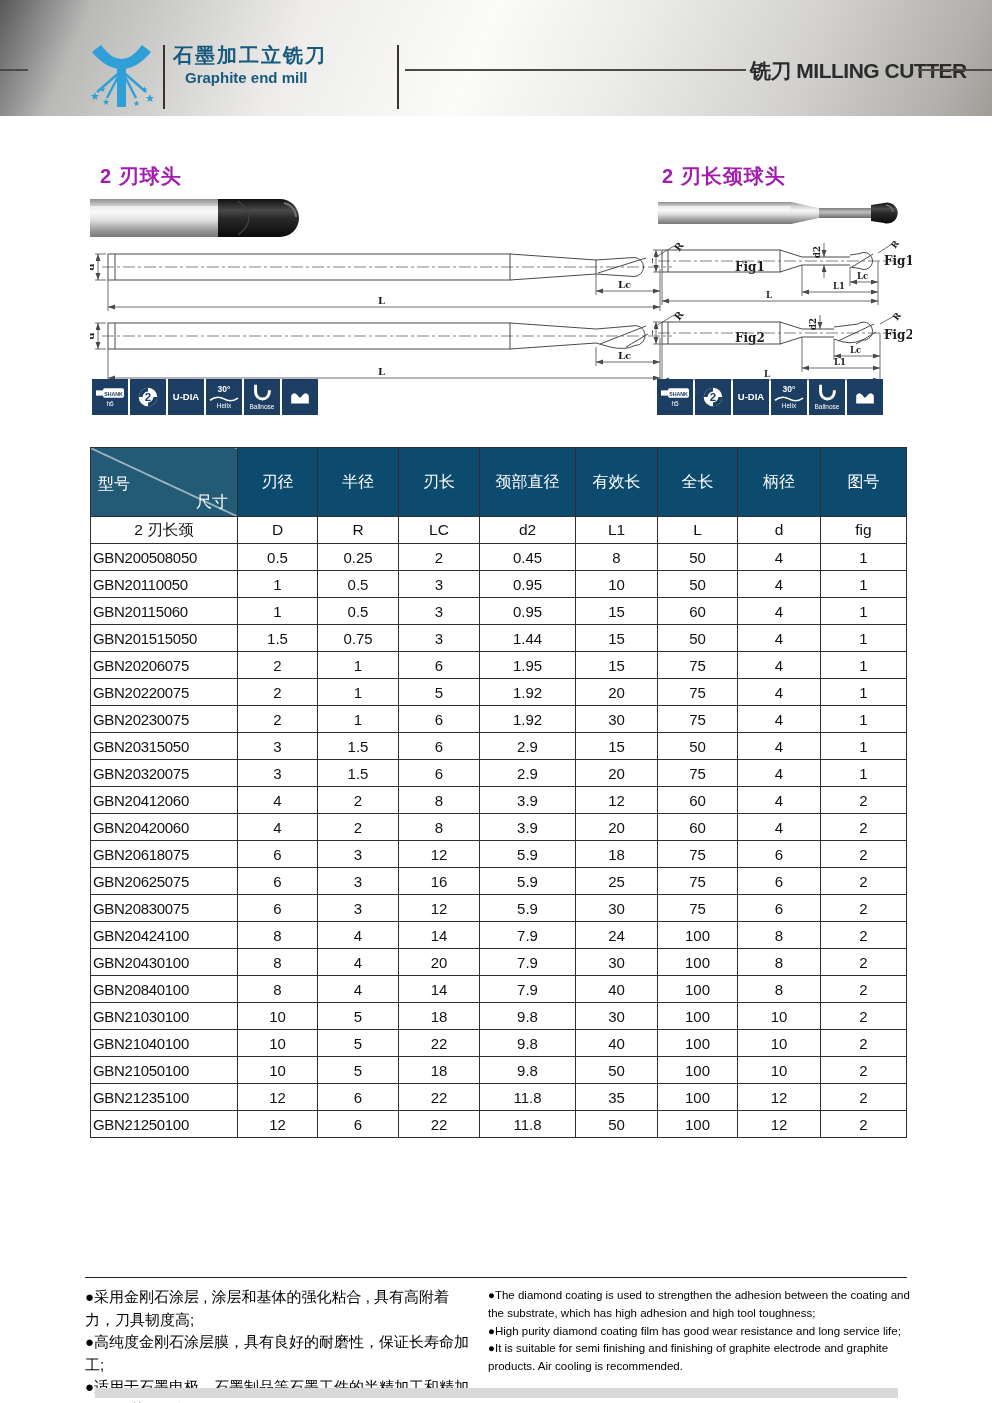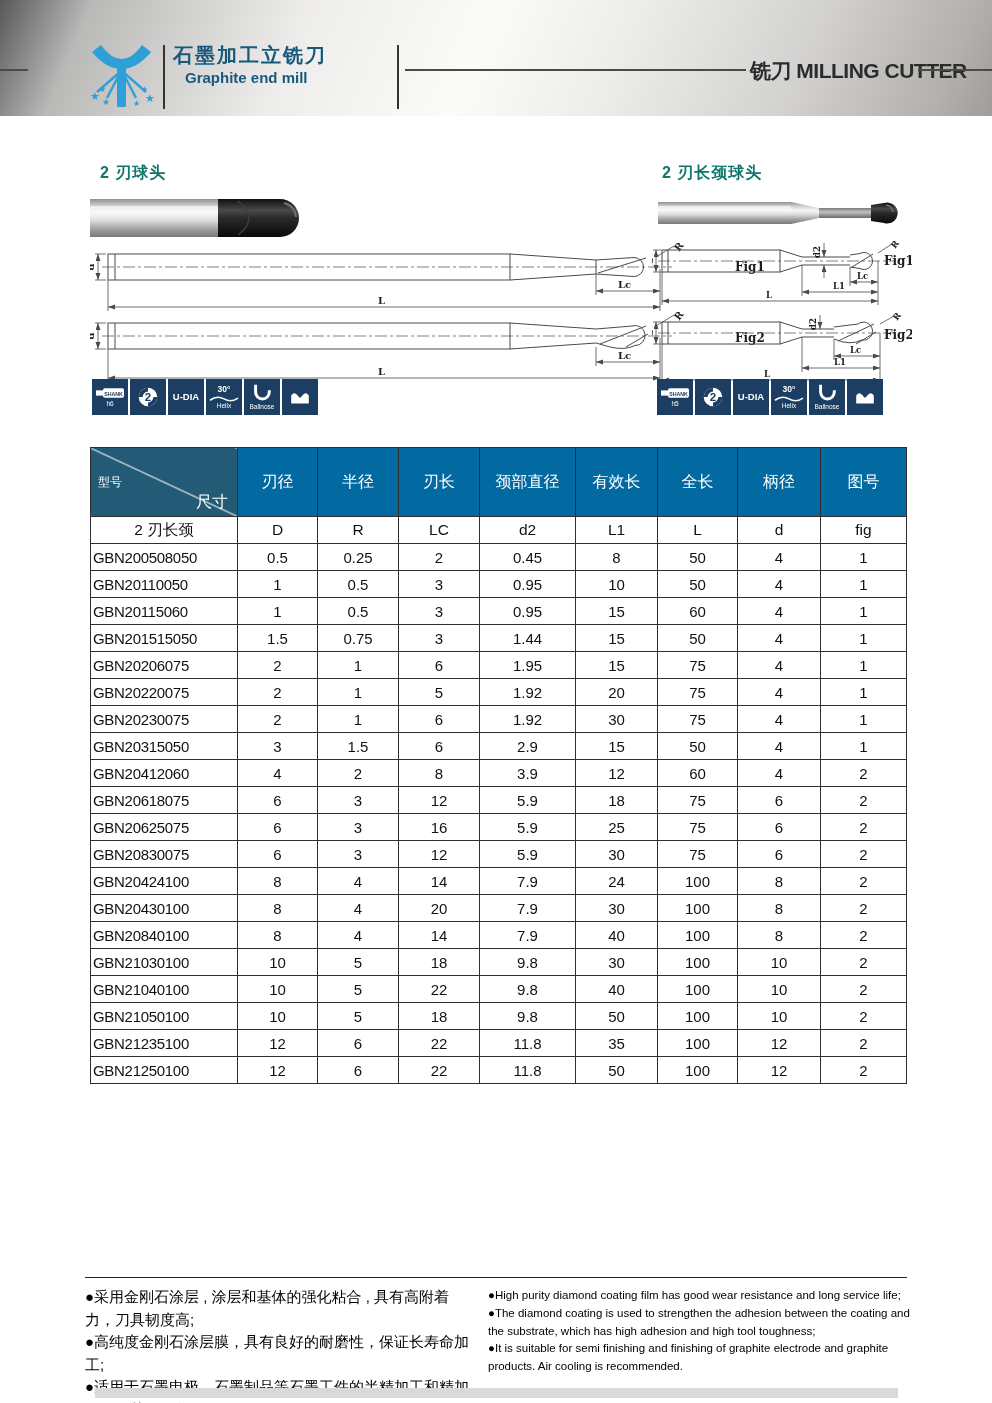--- a/index.html
+++ b/index.html
@@ -12,21 +12,21 @@
   .logo-svg{position:absolute;left:84px;top:42px;}
   .v-divider{position:absolute;width:2px;height:64px;top:45px;background:#3a3230;}
   .title-block{position:absolute;left:173px;top:44px;}
   .title-zh{font-size:20px;font-weight:bold;color:#16597c;letter-spacing:2px;line-height:1.1;}
   .title-en{font-size:15px;font-weight:bold;color:#16597c;margin-top:3px;margin-left:12px;}
   .h-line{position:absolute;top:69px;height:2px;background:#4c4947;}
   .header-right-label{position:absolute;left:750px;top:57px;font-size:21px;font-weight:bold;
     color:#2b2b2b;letter-spacing:-0.5px;white-space:nowrap;}
 
   
-  .section-title{position:absolute;font-size:16px;font-weight:bold;color:#0f766e;letter-spacing:1px;}
+  .section-title{position:absolute;font-size:20px;font-weight:bold;color:#a21caf;letter-spacing:1px;}
 
   
   .abs{position:absolute;}
   .out{stroke:#4a4a4a;fill:none;stroke-width:1;}
   .thin{stroke:#4a4a4a;stroke-width:0.8;fill:none;}
   .cl{stroke:#4a4a4a;stroke-width:0.7;stroke-dasharray:12 3 3 3;fill:none;}
   .dim{stroke:#4a4a4a;stroke-width:0.8;fill:none;}
   .dlab{font:bold 10px "DejaVu Serif",serif;fill:#1d1d1d;}
   .dlab-sm{font:bold 8.5px "DejaVu Serif",serif;fill:#1d1d1d;}
   .figlab{font:bold 12px "DejaVu Serif",serif;fill:#1d1d1d;}
@@ -40,26 +40,26 @@
   .bw{width:30px;height:7px;display:block;}
   .bsub{color:#fff;font-size:6.5px;line-height:1;}
   .bmain{color:#fff;font-size:9.5px;font-weight:bold;line-height:1;}
   .bdeg{color:#fff;font-size:8.5px;line-height:1;font-weight:bold;}
 
   
   .spec-table{position:absolute;left:90px;top:447px;width:816px;border-collapse:collapse;
               table-layout:fixed;font-size:15px;}
   .spec-table td,.spec-table th{border:1px solid #2e2e2e;text-align:center;padding:0;
               overflow:hidden;white-space:nowrap;font-weight:normal;}
-  .spec-table thead th{background:#0369a1;color:#fff;height:68px;font-size:16px;}
+  .spec-table thead th{background:#0c4a6e;color:#fff;height:68px;font-size:16px;}
   .corner-cell{position:relative;background:
       linear-gradient(to right top, rgba(0,0,0,0) calc(50% - 0.8px), #ffffff calc(50% - 0.2px),
                       #ffffff calc(50% + 0.2px), rgba(0,0,0,0) calc(50% + 0.8px)), #235a75 !important;}
   .corner-top{position:absolute;right:9px;top:24px;color:#fff;font-size:16px;margin-top:20px;}
-  .corner-bottom{position:absolute;left:7px;top:26px;color:#fff;font-size:12px;}
+  .corner-bottom{position:absolute;left:7px;top:26px;color:#fff;font-size:16px;}
   .subhead td{height:27px;font-size:15.5px;margin-left:40px;}
   .spec-table tbody td{height:26px;}
   .spec-table tbody td.model{text-align:left;padding-left:2px;letter-spacing:-0.3px;}
 
   
   .notes-divider{position:absolute;left:85px;top:1277px;width:822px;border-top:1.6px solid #222;}
   .notes-zh{position:absolute;left:85px;top:1286px;width:392px;font-size:15px;line-height:1.5;color:#000;}
   .notes-en{position:absolute;left:488px;top:1287px;width:422px;font-size:11.5px;line-height:1.55;color:#000;}
   .bottom-bar{position:absolute;left:95px;top:1388px;width:803px;height:10px;background:#d9d9d9;}
 </style>
@@ -474,26 +474,48 @@
           <td>3</td>
           <td>1.5</td>
           <td>6</td>
           <td>2.9</td>
           <td>15</td>
           <td>50</td>
           <td>4</td>
           <td>1</td>
         </tr>
         <tr>
+          <td class="model">GBN20320075</td>
+          <td>3</td>
+          <td>1.5</td>
+          <td>6</td>
+          <td>2.9</td>
+          <td>20</td>
+          <td>75</td>
+          <td>4</td>
+          <td>1</td>
+        </tr>
+        <tr>
           <td class="model">GBN20412060</td>
           <td>4</td>
           <td>2</td>
           <td>8</td>
           <td>3.9</td>
           <td>12</td>
+          <td>60</td>
+          <td>4</td>
+          <td>2</td>
+        </tr>
+        <tr>
+          <td class="model">GBN20420060</td>
+          <td>4</td>
+          <td>2</td>
+          <td>8</td>
+          <td>3.9</td>
+          <td>20</td>
           <td>60</td>
           <td>4</td>
           <td>2</td>
         </tr>
         <tr>
           <td class="model">GBN20618075</td>
           <td>6</td>
           <td>3</td>
           <td>12</td>
           <td>5.9</td>
@@ -615,19 +637,19 @@
       </tbody>
   </table>
 
   <div class="notes-divider"></div>
   <div class="notes-zh">
     <div>●采用金刚石涂层 , 涂层和基体的强化粘合 , 具有高附着力，刀具韧度高;</div>
     <div>●高纯度金刚石涂层膜，具有良好的耐磨性，保证长寿命加工;</div>
     <div>●适用于石墨电极、石墨制品等石墨工件的半精加工和精加工，推荐使用气冷。</div>
   </div>
   <div class="notes-en">
+    <div>●The diamond coating is used to strengthen the adhesion between the coating and the substrate, which has high adhesion and high tool toughness;</div>
     <div>●High purity diamond coating film has good wear resistance and long service life;</div>
-    <div>●The diamond coating is used to strengthen the adhesion between the coating and the substrate, which has high adhesion and high tool toughness;</div>
     <div>●It is suitable for semi finishing and finishing of graphite electrode and graphite products. Air cooling is recommended.</div>
   </div>
 
   <div class="bottom-bar"></div>
 </div>
 
 </body></html>

